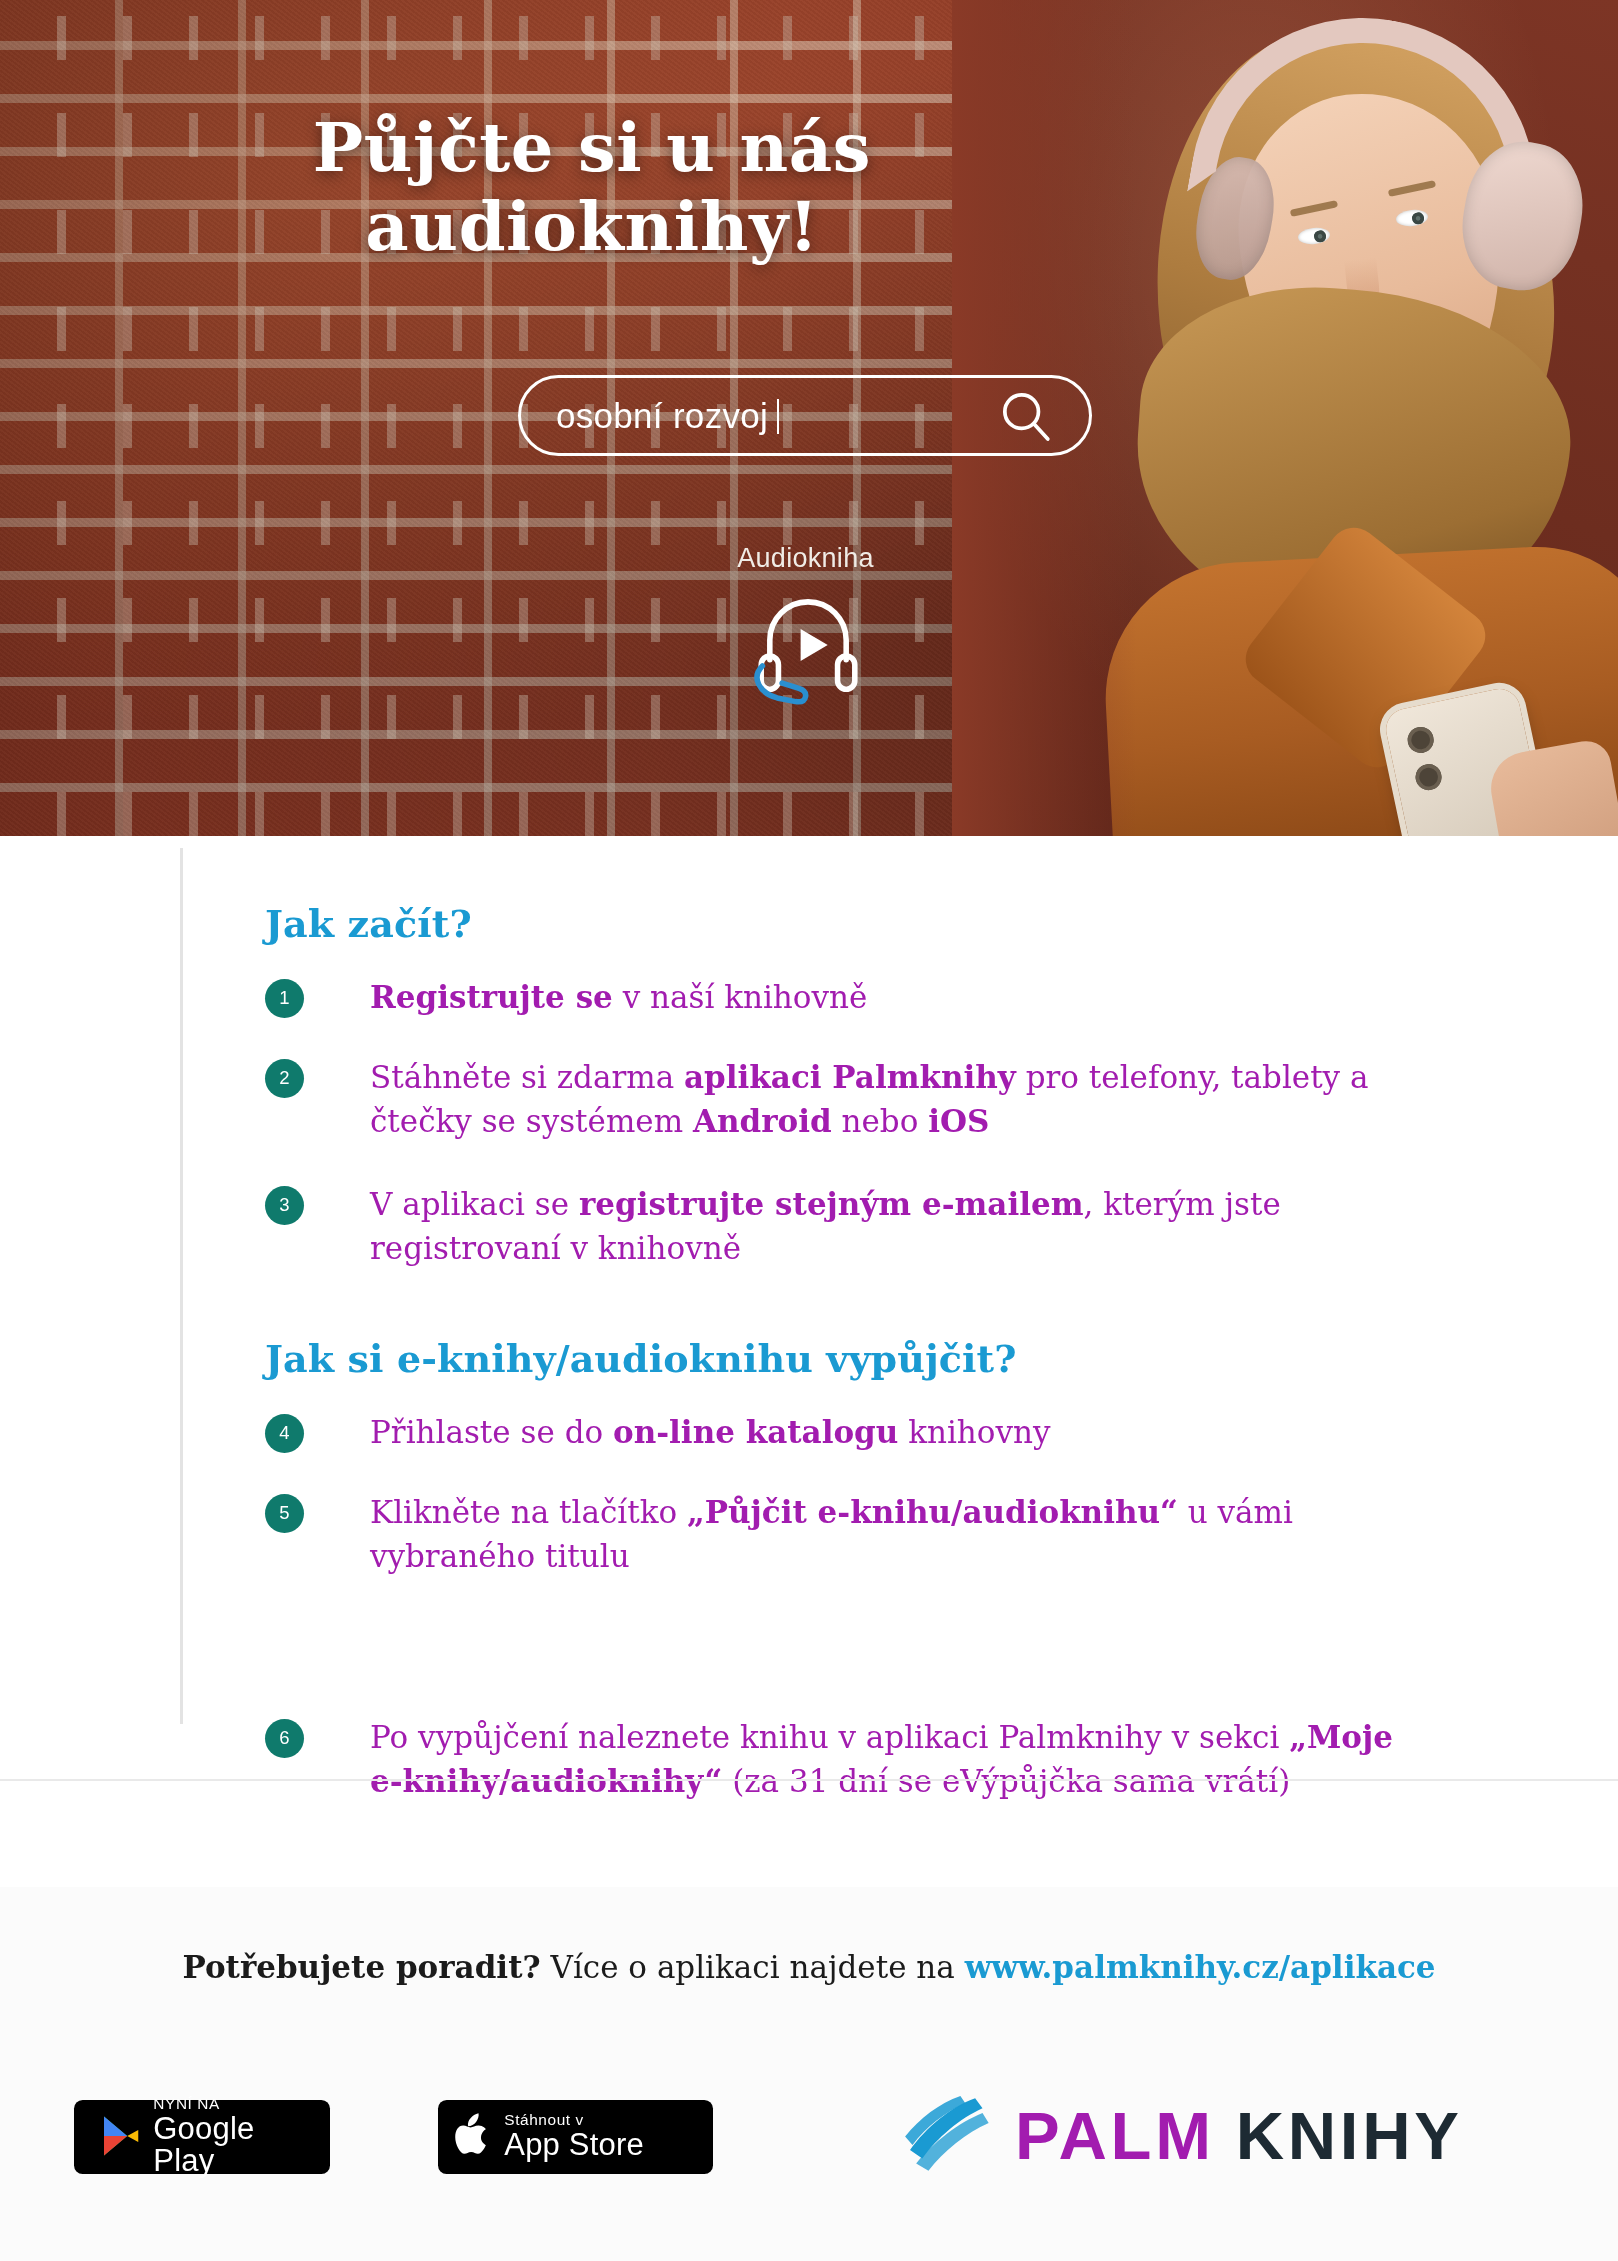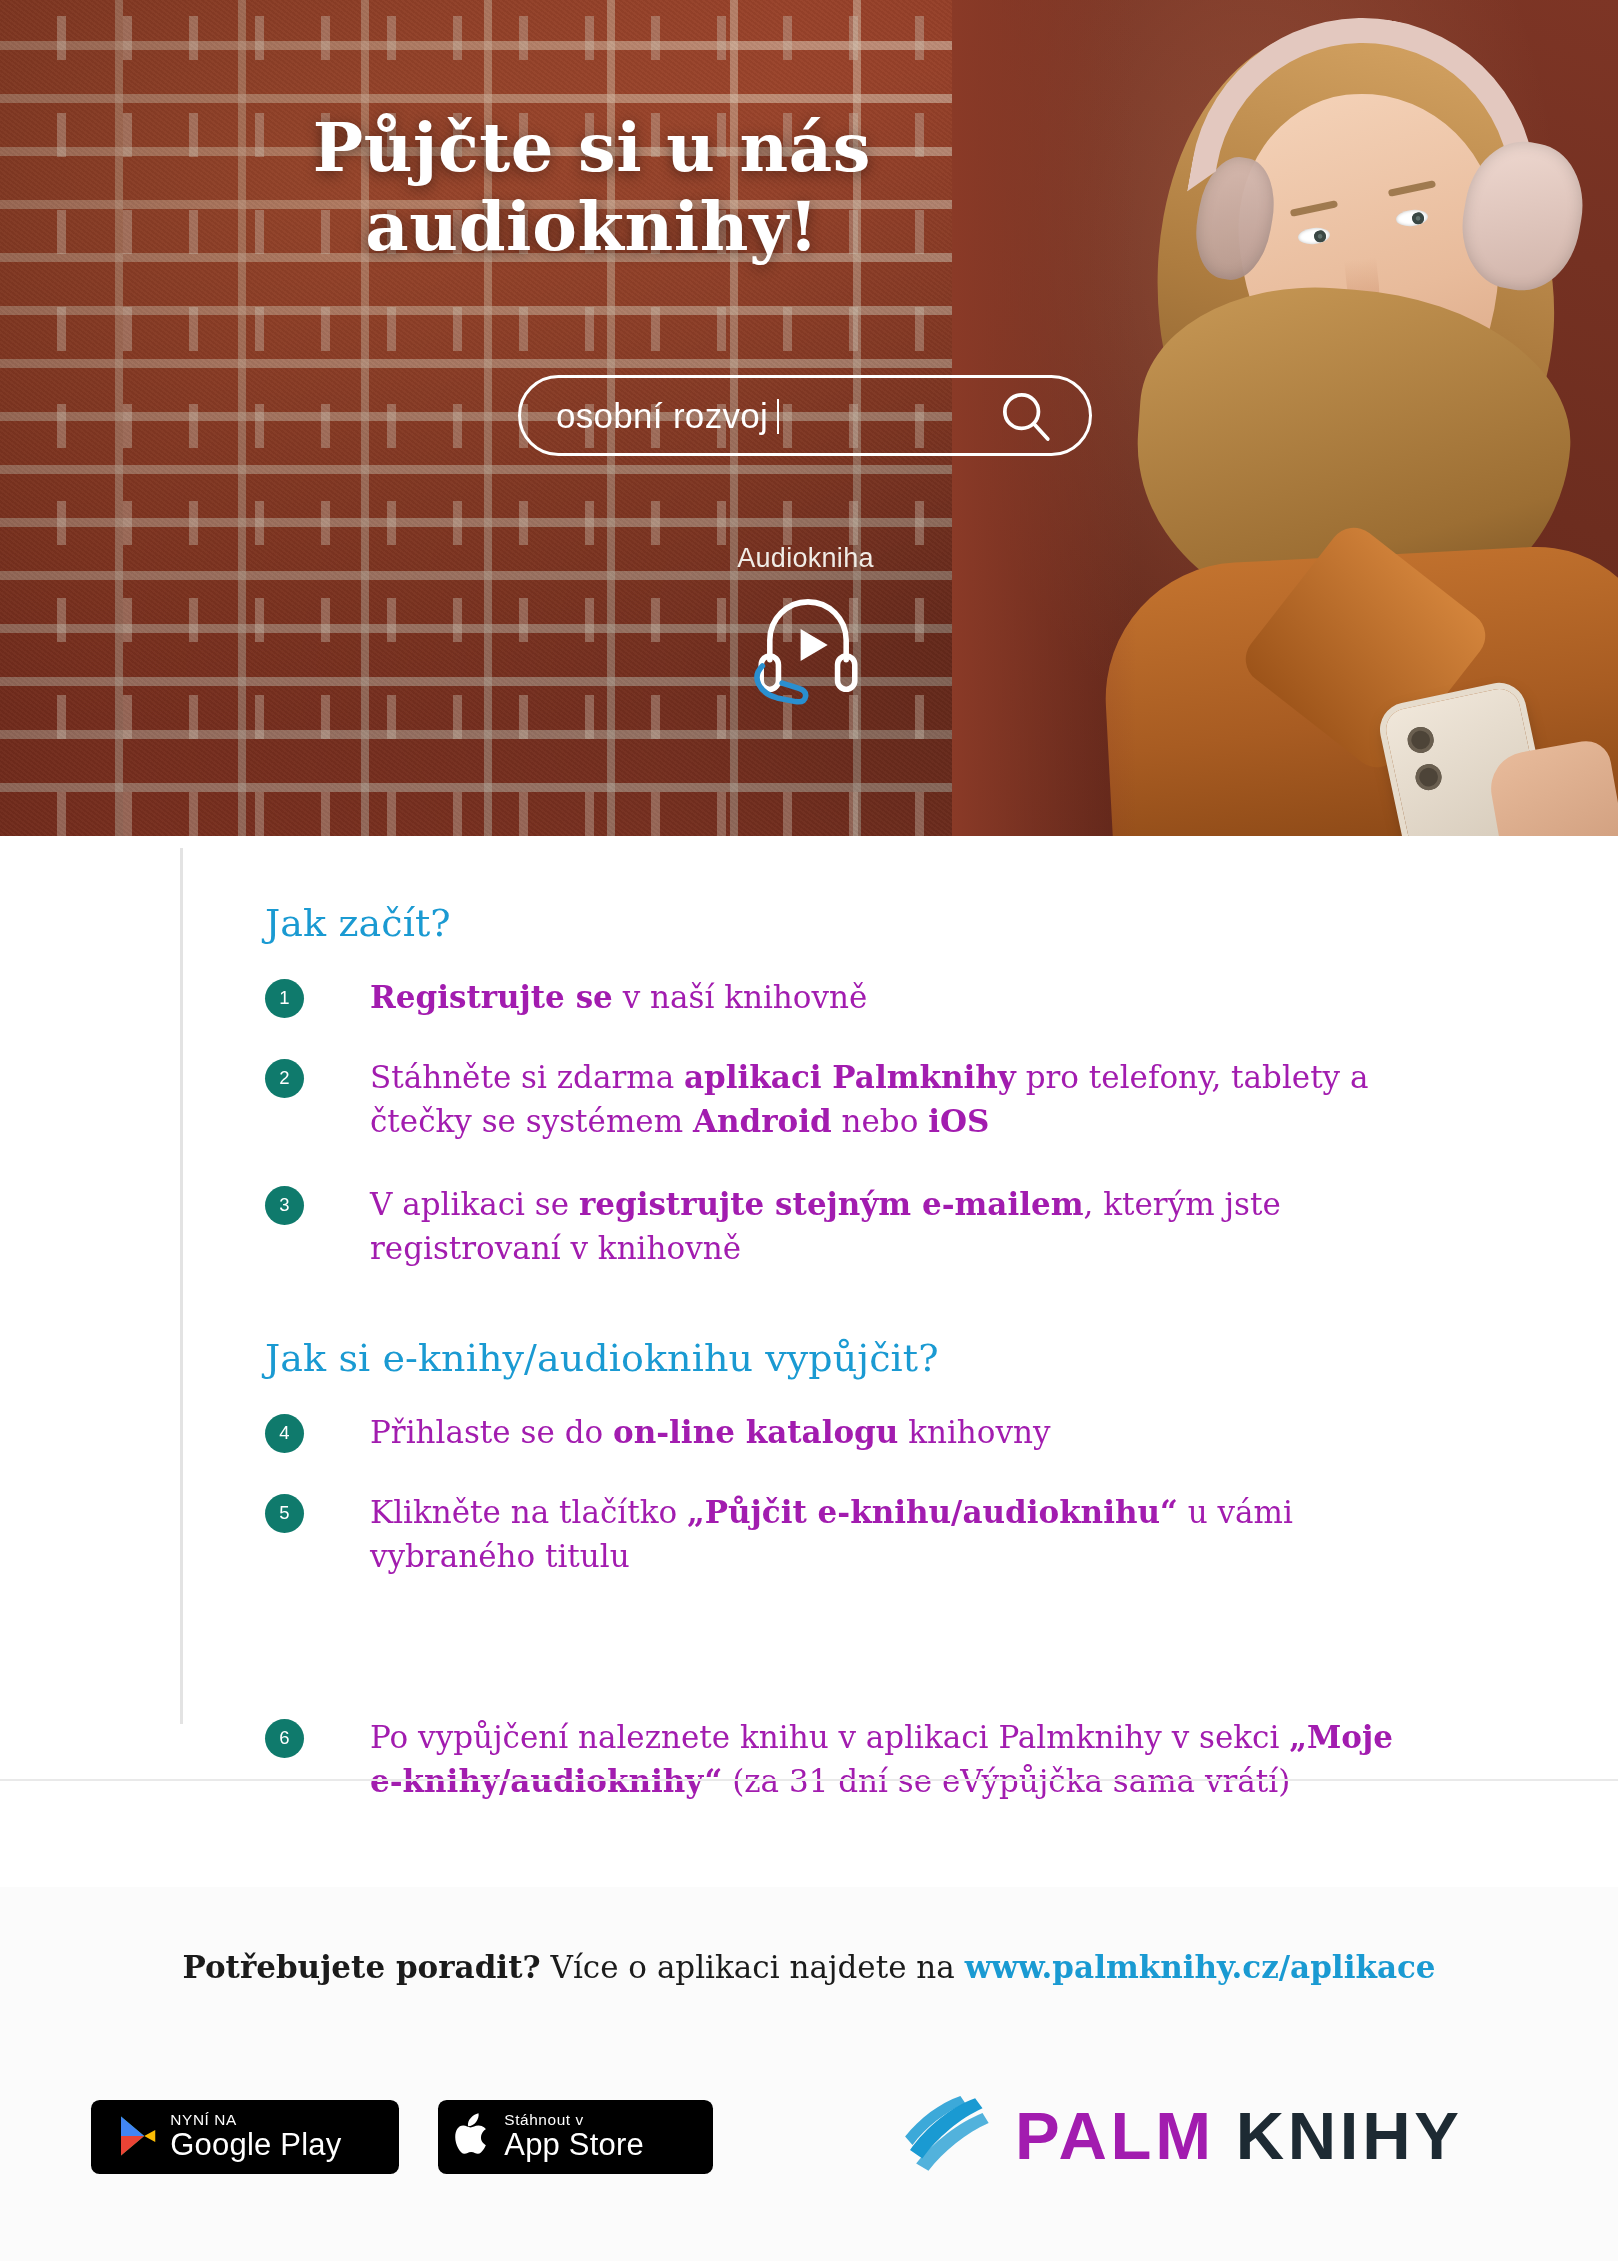--- a/index.html
+++ b/index.html
@@ -329,21 +329,21 @@
     left: 180px;
     top: 12.3px;
     width: 2.5px;
     height: 876px;
     background: #e3e3e3;
   }
 
   .section-title {
     color: #1a9ad2;
     font-family: "DejaVu Serif", serif;
-    font-weight: 400;
+    font-weight: 700;
     font-size: 38px;
     letter-spacing: 0.1px;
   }
 
   .step {
     position: absolute;
     display: flex;
     align-items: flex-start;
   }
   .badge {
@@ -430,21 +430,21 @@
     letter-spacing: 0.6px;
     line-height: 1.1;
   }
   .store-badge .big {
     font-family: "Liberation Sans", sans-serif;
     font-size: 31px;
     font-weight: 400;
     line-height: 1.05;
     letter-spacing: 0.2px;
   }
-  #google-play-badge { left: 91px; top: 213px; width: 308px; padding-left: 26px; }
+  #google-play-badge { left: 74px; top: 213px; width: 256px; padding-left: 26px; }
   #app-store-badge { left: 438px; top: 213px; width: 275px; }
 
   .brand {
     position: absolute;
     left: 901px;
     top: 204px;
     display: flex;
     align-items: center;
     gap: 21px;
   }

